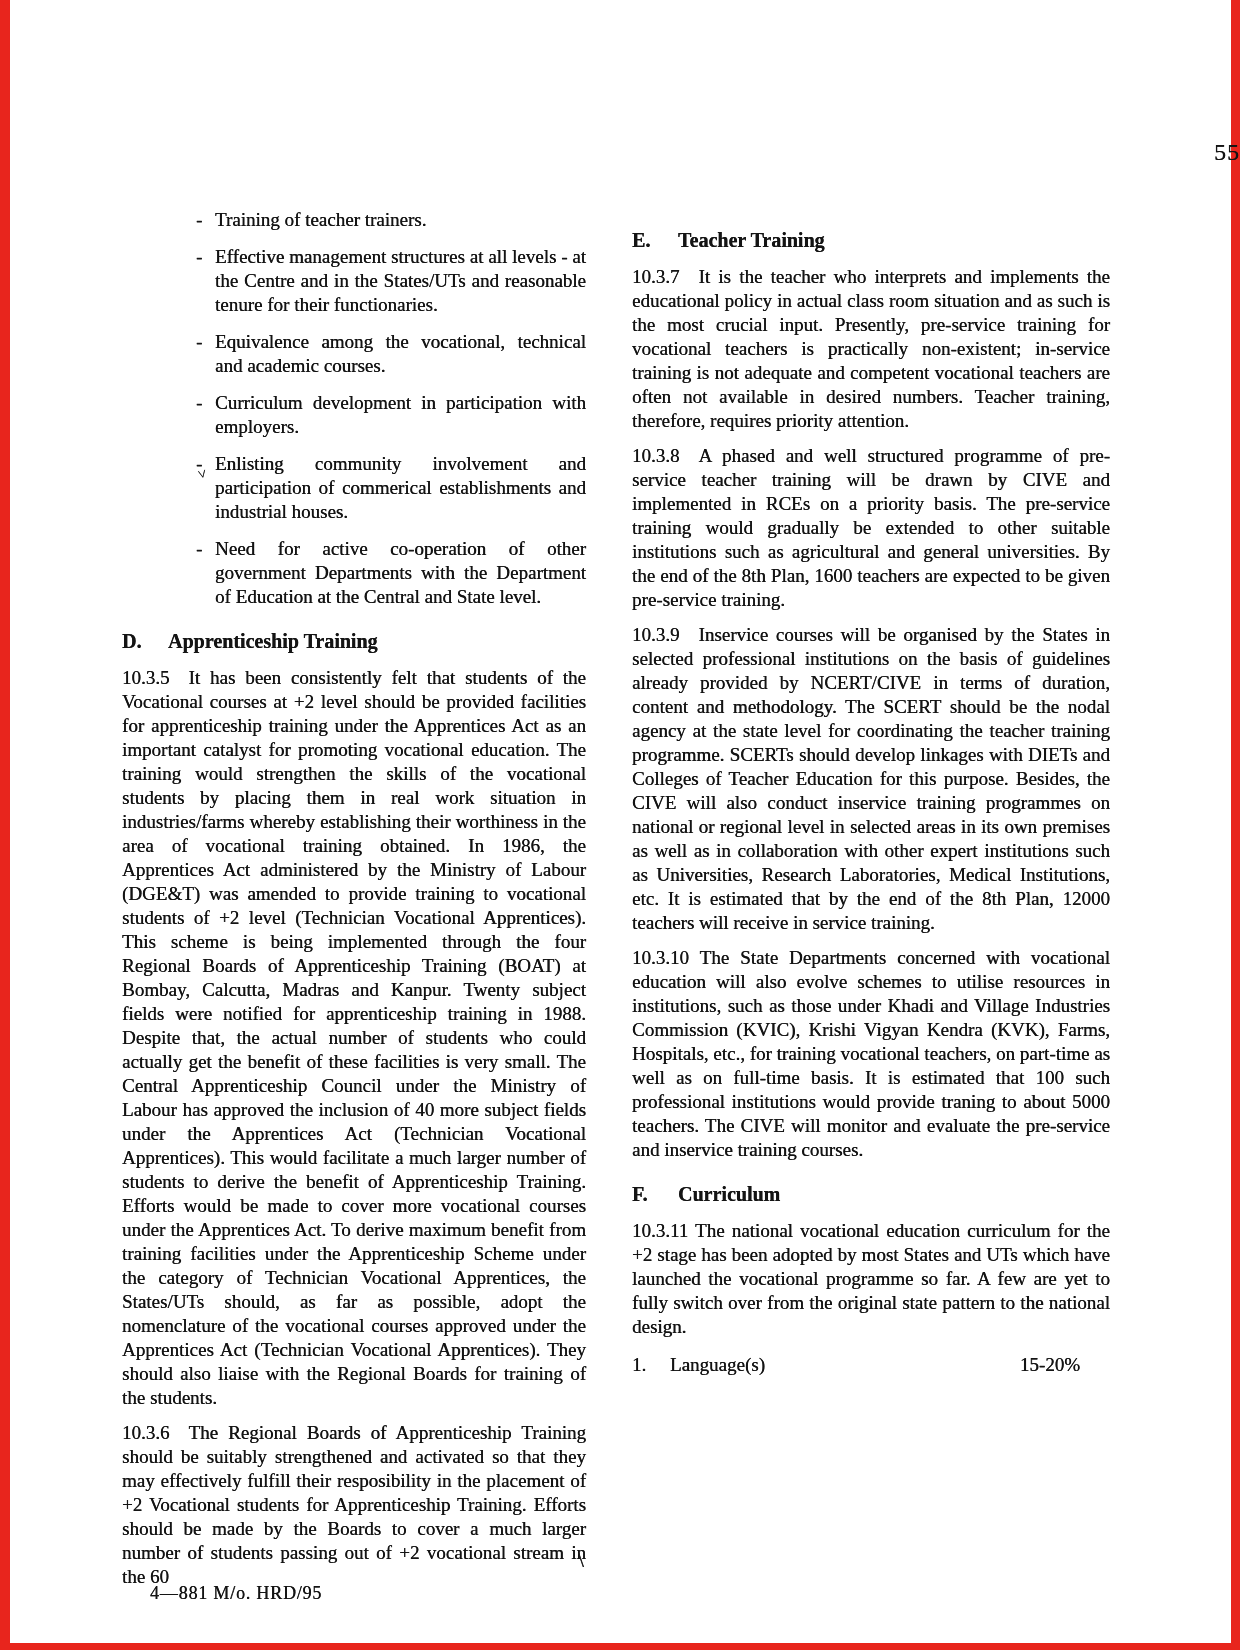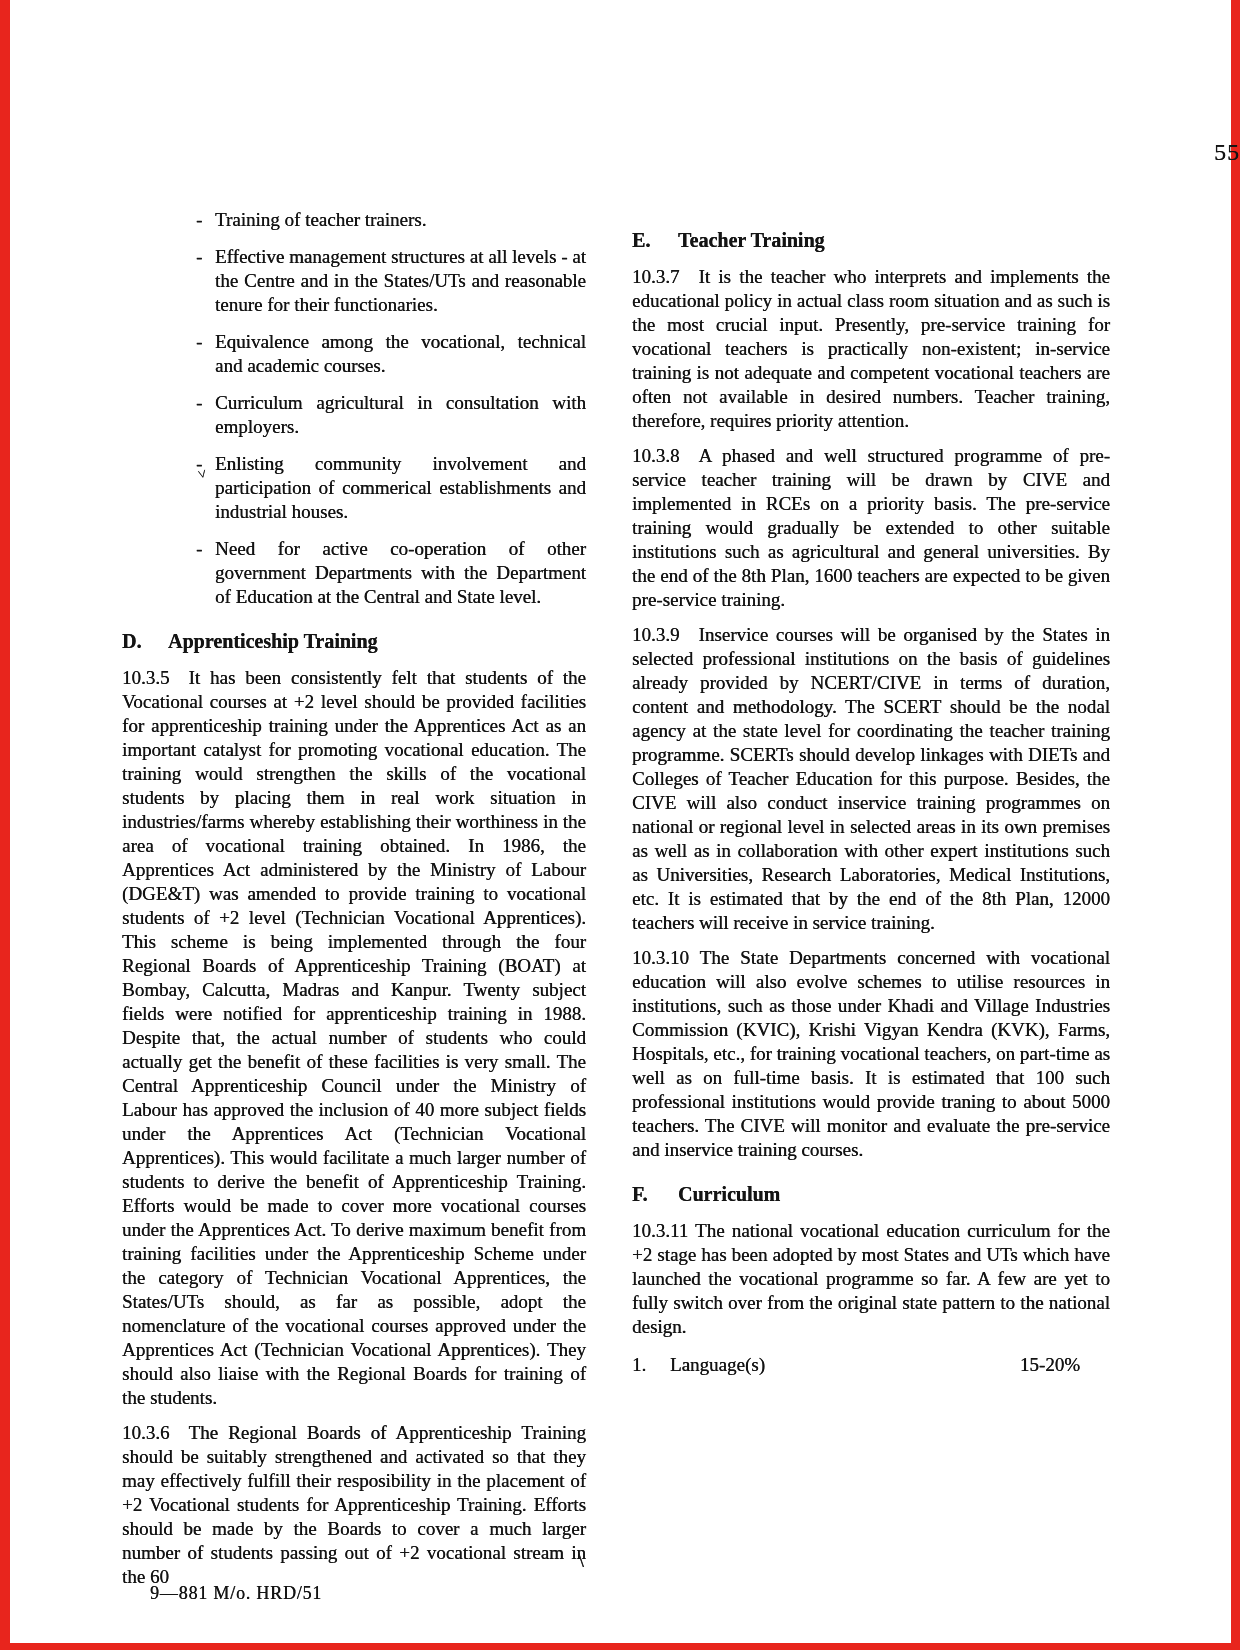--- a/index.html
+++ b/index.html
@@ -83,21 +83,21 @@
         <li>
           <span class="dash">-</span>
           <span class="btxt">Effective management structures at all levels - at the Centre and in the States/UTs and reasonable tenure for their functionaries.</span>
         </li>
         <li>
           <span class="dash">-</span>
           <span class="btxt">Equivalence among the vocational, technical and academic courses.</span>
         </li>
         <li>
           <span class="dash">-</span>
-          <span class="btxt">Curriculum agricultural in consultation with employers.</span>
+          <span class="btxt">Curriculum development in participation with employers.</span>
         </li>
         <li>
           <span class="dash">-</span>
           <span class="btxt">Enlisting community involvement and participation of commerical establishments and industrial houses.</span>
         </li>
         <li>
           <span class="dash">-</span>
           <span class="btxt">Need for active co-operation of other government Departments with the Department of Education at the Central and State level.</span>
         </li>
       </ul>
@@ -137,15 +137,15 @@
         </span>
         <span>15-20%</span>
       </div>
     </div>
 
   </div>
 
   <div class="scan-mark">\</div>
   <div class="scan-tick">˅</div>
 
-  <div class="footer">9—881 M/o. HRD/51</div>
+  <div class="footer">4—881 M/o. HRD/95</div>
 
 </div>
 
 </body></html>

